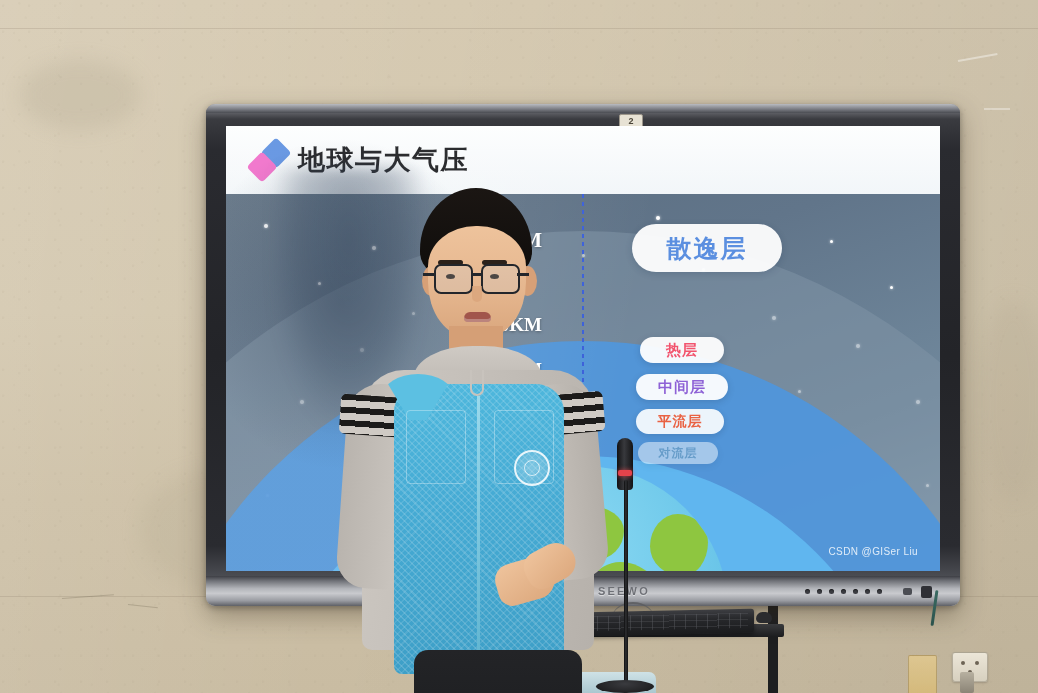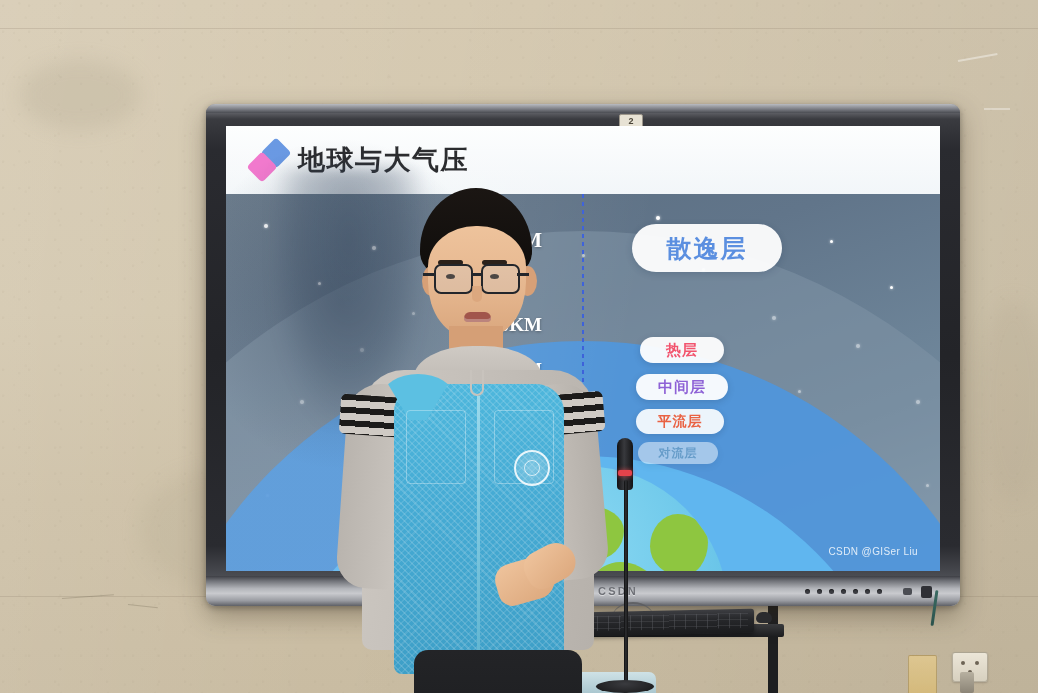--- a/index.html
+++ b/index.html
@@ -696,21 +696,21 @@
 
           <div class="watermark">CSDN @GISer Liu</div>
         </div>
       </div>
 
       <div class="screen-person-shadow"></div>
       <div class="screen-reflection"></div>
     </div>
 
     <div class="bezel-bottom-strip"></div>
-    <div class="brand">CSDN</div>
+    <div class="brand">SEEWO</div>
     <div class="ir-row">
       <span class="dot"></span>
       <span class="dot"></span>
       <span class="dot"></span>
       <span class="dot"></span>
       <span class="dot"></span>
       <span class="dot"></span>
       <span class="dot"></span>
     </div>
     <div class="side-btn"></div>

